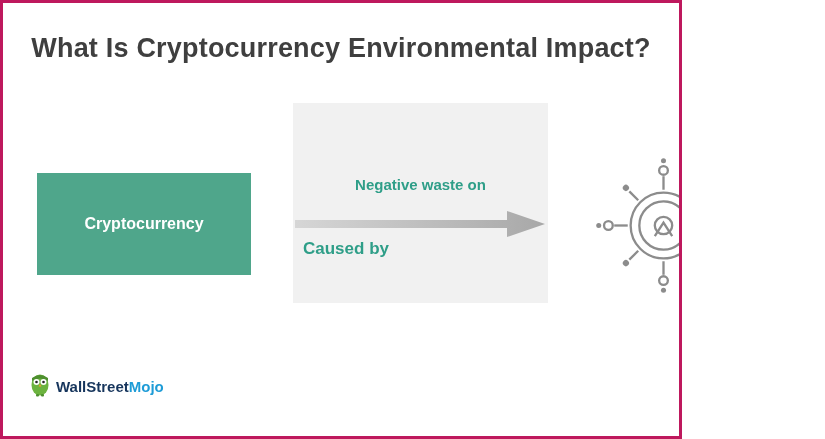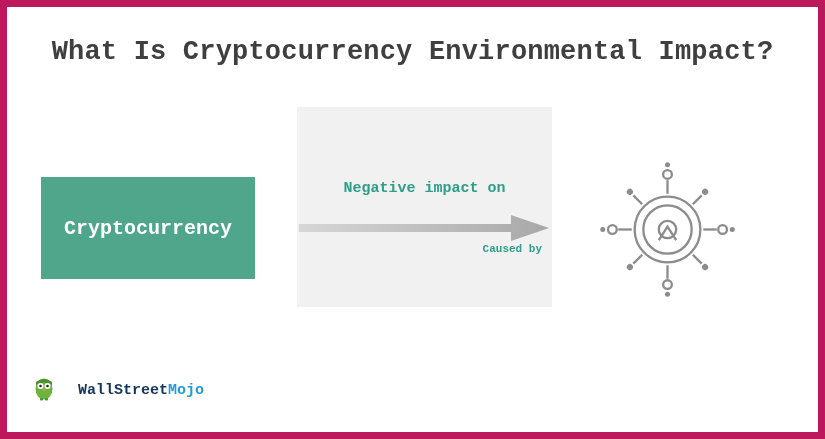--- a/index.html
+++ b/index.html
@@ -1,67 +1,66 @@
 <!DOCTYPE html>
 <html><head>
 <meta charset="utf-8">
 <style>
   html,body{margin:0;padding:0;background:#ffffff;}
   body{font-family:"Liberation Sans", sans-serif;}
   .page{
     position:relative;
-    width:825px;height:439px;
+    width:682px;height:439px;
     background:#ffffff;
-    border:7px solid #be185d;
+    border:3px solid #be185d;
     box-sizing:border-box;
     overflow:hidden;
-    font-family:Liberation Mono, monospace;
   }
   .title{
     position:absolute;top:30px;left:0;width:100%;
     text-align:center;
     font-size:27px;font-weight:bold;color:#3f3f3f;
     letter-spacing:0.2px;
   }
   .band{
     position:absolute;left:290px;top:100px;width:255px;height:200px;
     background:#f1f1f1;
   }
   .left-box{
     position:absolute;left:34px;top:170px;width:214px;height:102px;
     background:#4fa68b;
     color:#ffffff;
     display:flex;flex-direction:column;justify-content:center;
     text-align:center;
-    font-size:20px;font-weight:bold;line-height:1.45;
+    font-size:16px;font-weight:bold;line-height:1.45;
   }
   .mid-top{
     position:absolute;left:300px;top:172px;width:235px;
     text-align:center;color:#2e9e88;
     font-size:15px;font-weight:bold;line-height:1.35;
   }
   .arrow-wrap{
     position:absolute;left:292px;top:207px;width:250px;height:28px;
   }
   .caused-by{
     position:absolute;left:300px;top:236px;width:235px;
-    text-align:right;color:#2e9e88;
-    font-size:11px;font-weight:bold;
+    text-align:left;color:#2e9e88;
+    font-size:17px;font-weight:bold;
   }
   .net-icon{
     position:absolute;left:588px;top:150px;width:145px;height:145px;
   }
   .caption{
     position:absolute;left:552px;top:292px;width:220px;
     text-align:center;color:#2e9e88;
     font-size:15.5px;font-weight:bold;line-height:1.4;
   }
   .logo{
     position:absolute;left:26px;top:368px;
-    display:flex;align-items:center;gap:23px;
+    display:flex;align-items:center;gap:5px;
   }
   .brand{
     font-size:15px;font-weight:bold;
   }
   .brand .p1{color:#16355c;}
   .brand .p2{color:#1e9cd7;}
 </style>
 </head>
 <body>
 
@@ -69,21 +68,21 @@
 
   <div class="title">What Is Cryptocurrency Environmental Impact?</div>
 
   <div class="band"></div>
 
   <div class="left-box">
     <div>Cryptocurrency</div>
   </div>
 
   <div class="mid-top">
-    <div>Negative impact on</div>
+    <div>Negative waste on</div>
   </div>
 
   <div class="arrow-wrap">
     <svg width="250" height="28" viewBox="0 0 250 28">
       <defs>
         <linearGradient id="ag" x1="0" y1="0" x2="1" y2="0">
           <stop offset="0" stop-color="#d6d6d6"></stop>
           <stop offset="1" stop-color="#a8a8a8"></stop>
         </linearGradient>
       </defs>

